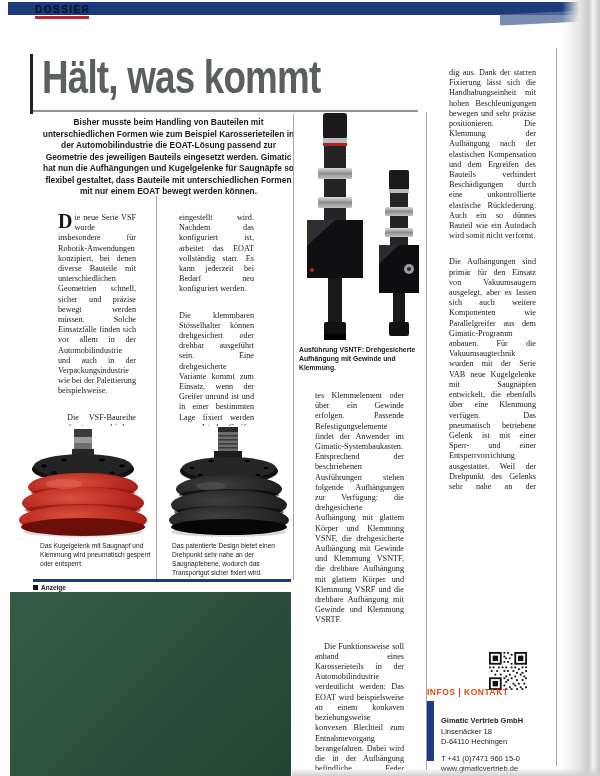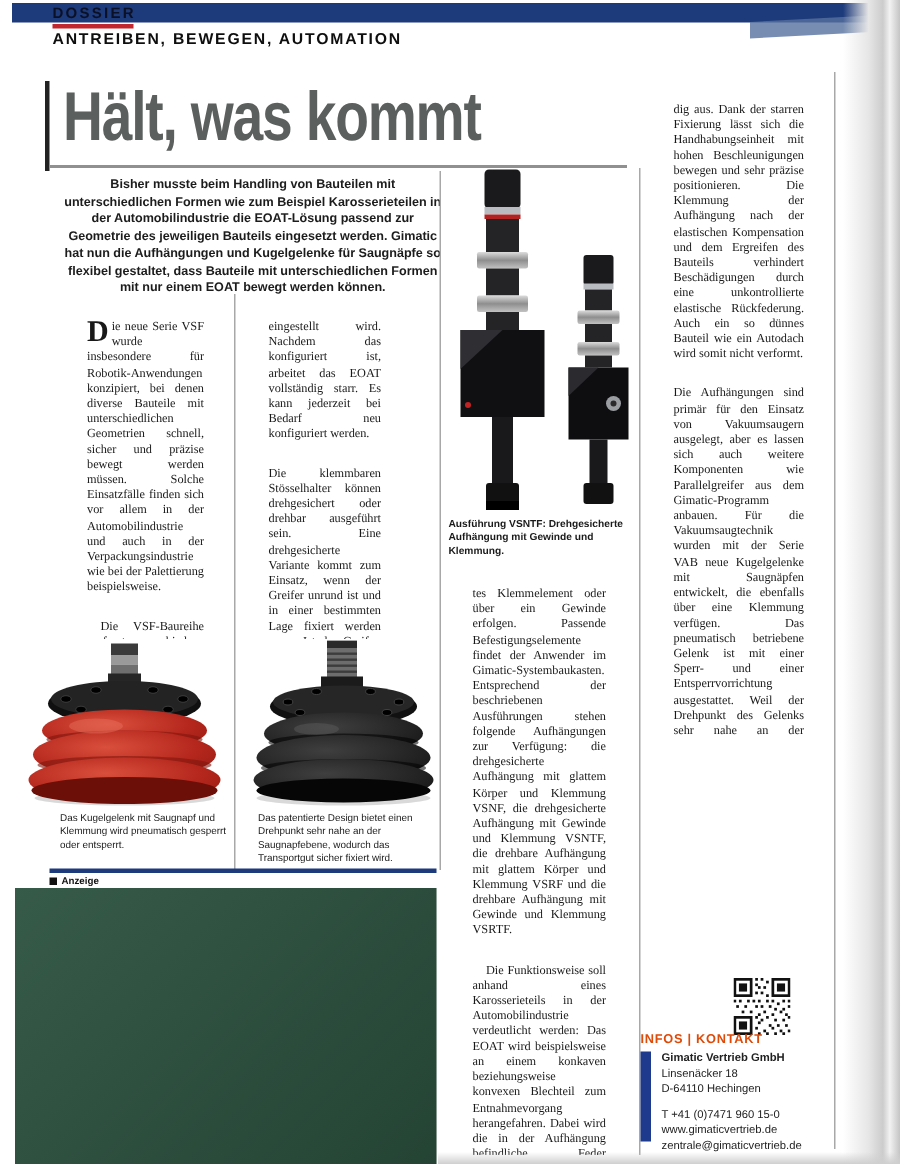--- a/index.html
+++ b/index.html
@@ -56,37 +56,36 @@
   .ad-rule{position:absolute;left:33px;top:579px;width:258px;height:2.5px;background:var(--navy);}
   .ad-label{position:absolute;left:33px;top:584px;font-size:6.5px;font-weight:bold;color:#111;display:flex;align-items:center;}
   .ad-square{display:inline-block;width:5px;height:5px;background:#111;margin-right:3px;}
   .ad-block{position:absolute;left:10px;top:592px;width:281px;height:184px;background:var(--green-ad);background-image:linear-gradient(135deg,rgba(255,255,255,.05),rgba(0,0,0,.18));}
 
   
   .contact-heading{position:absolute;left:427px;top:687px;font-size:8.5px;font-weight:bold;letter-spacing:.5px;color:var(--orange);white-space:nowrap;}
   .qr{position:absolute;left:489px;top:652px;width:38px;height:38px;}
   .contact-bar{position:absolute;left:427px;top:701px;width:7px;height:60px;background:var(--accent-blue);}
   .contact-info{position:absolute;left:441px;top:700px;width:116px;font-size:7.5px;line-height:10.5px;color:#222;}
-  .contact-info .company{font-weight:bold;}
+  .contact-info .company{font-weight:bold;margin-top:16px;}
   .contact-info .gap{height:6px;}
 
   
   .edge-right{position:absolute;left:562px;top:0;width:38px;height:776px;background:linear-gradient(to right,rgba(255,255,255,0) 0%,#e6e6e6 45%,#cccccc 70%,#f2f2f2 82%,#c4c4c4 100%);pointer-events:none;}
   .edge-bottom{position:absolute;left:292px;top:768px;width:308px;height:8px;background:linear-gradient(to bottom,rgba(255,255,255,0),#cfcfcf);pointer-events:none;}
 </style>
 </head>
 <body>
 
 <div class="page">
 
   <div class="topbar"></div>
   <div class="topbar-wedge"></div>
   <div class="dossier">DOSSIER</div>
   <div class="dossier-underline"></div>
-  <div class="section-title">ANTREIBEN, BEWEGEN, AUTOMATION</div>
 
   <div class="title-left-rule"></div>
   <h1 class="article-title">Hält, was kommt</h1>
   <div class="title-underline"></div>
 
   <p class="lead">Bisher musste beim Handling von Bauteilen mit unterschiedlichen Formen wie zum Beispiel Karosserieteilen in der Automobilindustrie die EOAT-Lösung passend zur Geometrie des jeweiligen Bauteils eingesetzt werden. Gimatic hat nun die Aufhängungen und Kugelgelenke für Saugnäpfe so flexibel gestaltet, dass Bauteile mit unterschiedlichen Formen mit nur einem EOAT bewegt werden können.</p>
 
   <div class="vrule vrule-1"></div>
   <div class="vrule vrule-2"></div>
   <div class="vrule vrule-3"></div>

